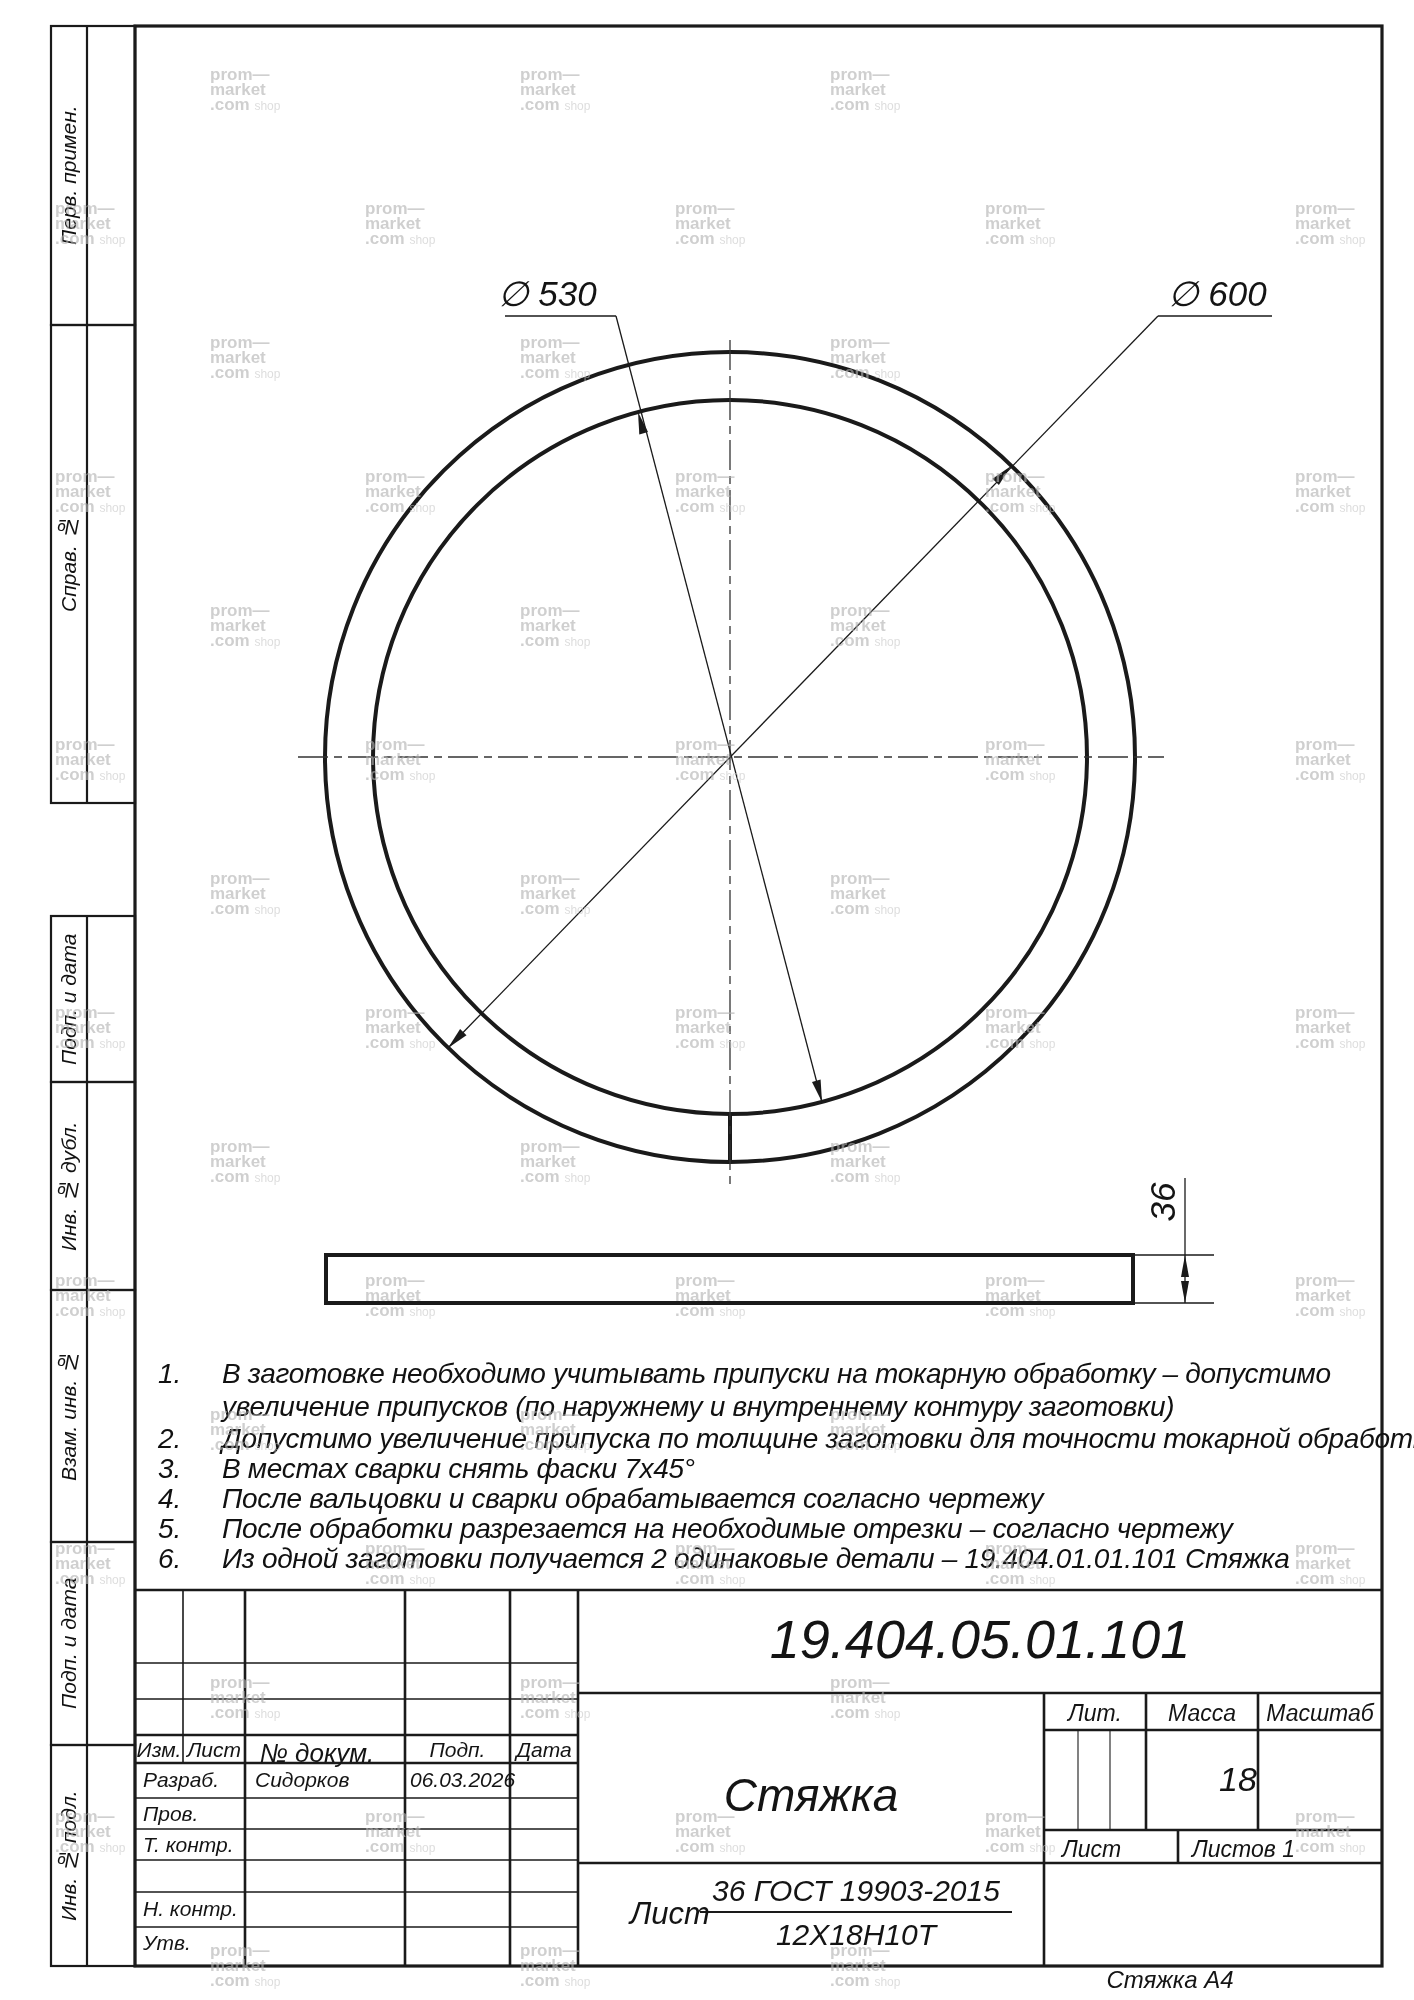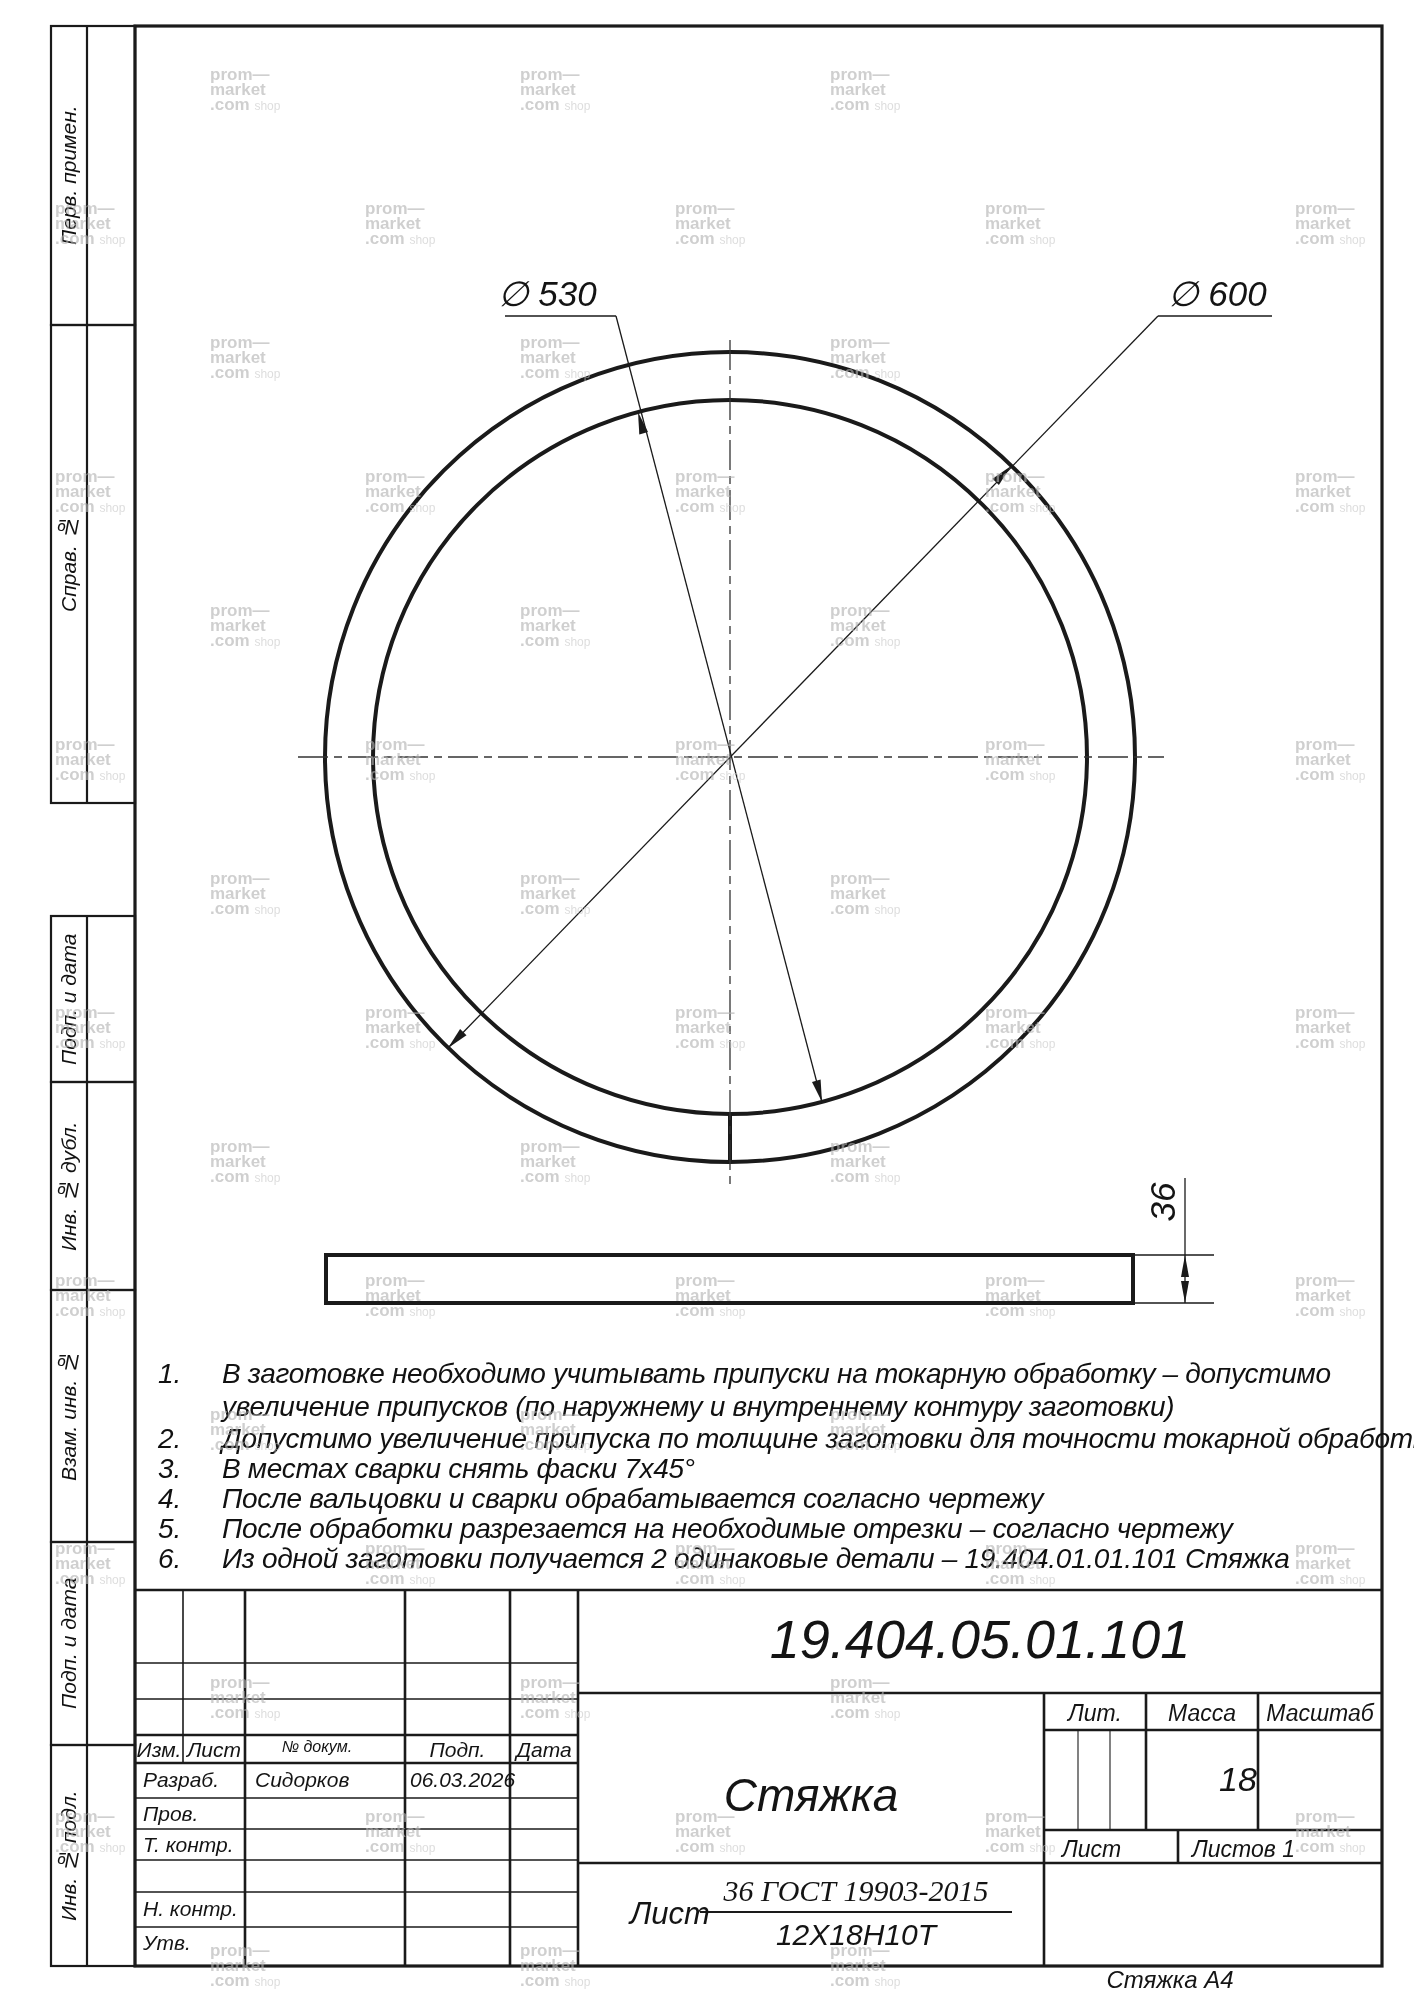--- a/index.html
+++ b/index.html
@@ -154,34 +154,34 @@
   <div class="txt ctr" style="left:1258px;top:1700px;width:124px;font-size:23px;">Масштаб</div>
   <div class="txt ctr" style="left:1146px;top:1760px;width:112px;font-size:34px;padding-left:36px;">18</div>
 
   <div class="txt" style="left:1062px;top:1836px;font-size:23px;">Лист</div>
   <div class="txt" style="left:1192px;top:1836px;font-size:23px;">
     <span>Листов</span>&nbsp;<span>1</span>
   </div>
 
   <div class="txt ctr" style="left:135px;top:1738px;width:48px;font-size:21px;">Изм.</div>
   <div class="txt ctr" style="left:183px;top:1738px;width:62px;font-size:21px;">Лист</div>
-  <div class="txt ctr" style="left:245px;top:1738px;width:144px;font-size:16px;">№ докум.</div>
+  <div class="txt ctr" style="left:245px;top:1738px;width:144px;font-size:26px;">№ докум.</div>
   <div class="txt ctr" style="left:405px;top:1738px;width:105px;font-size:21px;">Подп.</div>
   <div class="txt ctr" style="left:510px;top:1738px;width:68px;font-size:21px;">Дата</div>
 
   <div class="txt" style="left:143px;top:1768px;font-size:21px;">Разраб.</div>
   <div class="txt" style="left:255px;top:1768px;font-size:21px;">Сидорков</div>
   <div class="txt" style="left:410px;top:1768px;font-size:21px;">06.03.2026</div>
   <div class="txt" style="left:143px;top:1802px;font-size:21px;">Пров.</div>
   <div class="txt" style="left:143px;top:1833px;font-size:21px;">Т. контр.</div>
   <div class="txt" style="left:143px;top:1897px;font-size:21px;">Н. контр.</div>
   <div class="txt" style="left:143px;top:1931px;font-size:21px;">Утв.</div>
 
   <div class="txt" style="left:630px;top:1896px;font-size:31px;">Лист</div>
-  <div class="txt ctr" style="left:700px;top:1874px;width:312px;font-size:30px;font-family:Liberation Serif, serif;">36 ГОСТ 19903-2015</div>
+  <div class="txt ctr" style="left:700px;top:1874px;width:312px;font-size:30px;">36 ГОСТ 19903-2015</div>
   <div class="txt ctr" style="left:700px;top:1918px;width:312px;font-size:30px;">12Х18Н10Т</div>
 
   <div class="txt ctr" style="left:1080px;top:1966px;width:180px;font-size:24px;">Стяжка А4</div>
 
   <div id="wm-layer">
       <div class="wm" style="left: 210px; top: 42px;">
         <div>prom—</div>
         <div>market</div>
         <div>.com <span class="shop">shop</span></div>
       </div>

